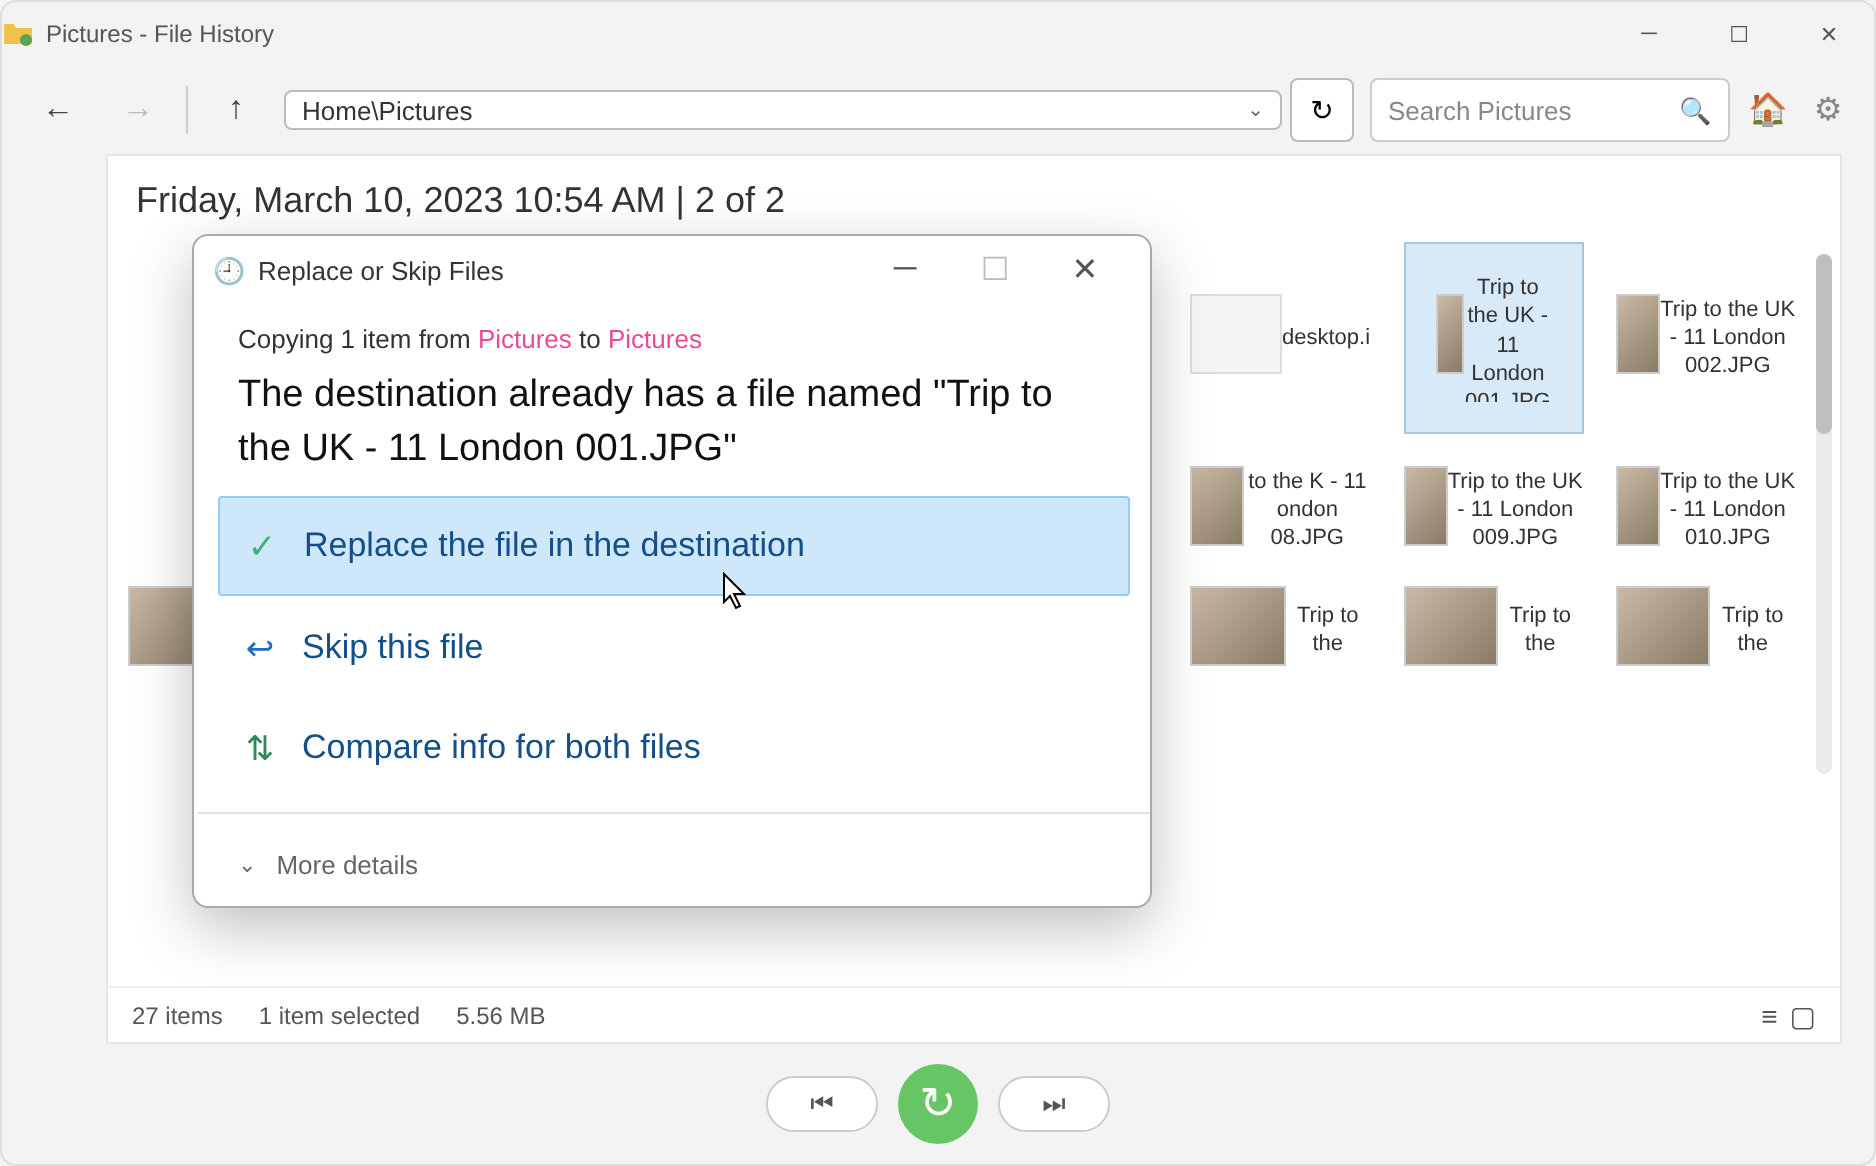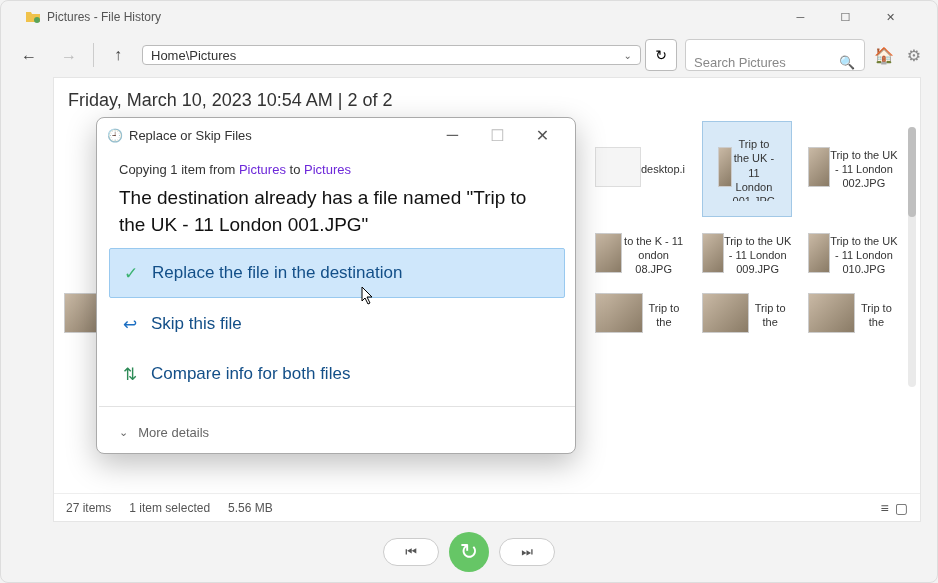--- a/index.html
+++ b/index.html
@@ -2,34 +2,34 @@
 <html><head>
 <meta charset="utf-8">
 <style>
 * { box-sizing: border-box; margin: 0; padding: 0; font-family: "Segoe UI", sans-serif; }
 body { width: 938px; height: 583px; background: #f3f3f3; overflow: hidden; position: relative; }
 
 
 .window { position: absolute; inset: 0; background: #f3f3f3; border: 1px solid #ddd; border-radius: 8px; }
 
 
-.titlebar { height: 32px; display: flex; align-items: center; padding: 0 24px; }
+.titlebar { height: 32px; display: flex; align-items: center; padding: 0 0; }
 .titlebar .folder-icon { width: 16px; height: 16px; margin-right: 6px; display: inline-block; }
 .titlebar .title { font-size: 12px; color: #555; flex: 1; }
 .tb-btn { width: 45px; height: 30px; display: flex; align-items: center; justify-content: center; color: #555; font-size: 11px; }
 
 
 .navrow { height: 44px; display: flex; align-items: center; padding: 0 12px; gap: 8px; }
 .nav-btn { width: 32px; height: 32px; display: flex; align-items: center; justify-content: center; font-size: 16px; color: #444; border-radius: 4px; }
 .nav-btn.disabled { color: #bbb; }
 .nav-sep { height: 24px; width: 1px; background: #ccc; }
 .breadcrumb { flex: 1; height: 20px; border: 1px solid #bbb; border-radius: 4px; background: #fff; display: flex; align-items: center; padding: 0 8px; font-size: 13px; color: #333; overflow: hidden; }
 .breadcrumb .chev { margin-left: auto; font-size: 10px; color: #666; }
 .refresh-btn { width: 32px; height: 32px; border: 1px solid #bbb; border-radius: 4px; background: #fff; display: flex; align-items: center; justify-content: center; font-size: 14px; margin-left: -4px; }
-.search { width: 180px; height: 32px; border: 1px solid #ccc; border-radius: 4px; background: #fff; display: flex; align-items: flex-end; padding: 0 8px; font-size: 13px; color: #888; }
+.search { width: 180px; height: 32px; border: 1px solid #ccc; border-radius: 4px; background: #fff; display: flex; align-items: center; padding: 0 8px; font-size: 13px; color: #888; }
 .search .mag { margin-left: auto; font-size: 13px; color: #666; }
 .top-icon { width: 22px; height: 22px; display: flex; align-items: center; justify-content: center; color: #888; }
 
 
 .content-wrap { position: absolute; top: 76px; left: 0; right: 0; bottom: 60px; display: flex; }
 .side-rail { width: 36px; }
 .main-panel { flex: 1; margin: 0 16px; background: #fff; border: 1px solid #e5e5e5; position: relative; display: flex; flex-direction: column; }
 .history-header { font-size: 18px; color: #333; padding: 12px 14px 6px 14px; }
 .grid-area { flex: 1; overflow: hidden; position: relative; }
 .file-grid { display: grid; grid-template-columns: repeat(8, 1fr); gap: 0 4px; padding: 8px 10px; }
@@ -54,21 +54,21 @@
 
 
 .dialog { position: absolute; left: 95px; top: 116px; width: 480px; background: #fff; border: 1px solid #aaa; border-radius: 8px; box-shadow: 0 10px 30px rgba(0,0,0,0.25); overflow: hidden; }
 .dlg-title { height: 34px; display: flex; align-items: center; padding: 0 10px; font-size: 13px; color: #333; }
 .dlg-title .dlg-icon { width: 16px; height: 16px; margin-right: 6px; color: #888; display: inline-flex; align-items: center; justify-content: center; }
 .dlg-title .dlg-text { flex: 1; }
 .dlg-twin { display: flex; gap: 0; }
 .dlg-wbtn { width: 45px; height: 30px; display: flex; align-items: center; justify-content: center; color: #555; font-size: 16px; }
 .dlg-body { padding: 10px 20px 4px 22px; }
 .dlg-copying { font-size: 13px; color: #333; margin-bottom: 8px; }
-.dlg-copying .lnk { color: #6d28d9; }
+.dlg-copying .lnk { color: #ec4899; }
 .dlg-msg { font-size: 19px; color: #111; line-height: 1.4; margin-bottom: 10px; }
 .dlg-option { display: flex; align-items: center; gap: 12px; padding: 14px 12px; margin: 2px -10px; font-size: 17px; color: #134f88; border-radius: 2px; cursor: pointer; }
 .dlg-option.sel { background: #cfe7fb; border: 1px solid #99c9ef; }
 .dlg-option .opt-icon { width: 18px; height: 18px; display: flex; align-items: center; justify-content: center; font-size: 17px; }
 .oi-green { color: #3cb371; }
 .oi-blue { color: #1b6ec2; }
 .dlg-divider { height: 1px; background: #e2e2e2; margin: 8px -20px 0; }
 .dlg-more { height: 42px; display: flex; align-items: center; gap: 10px; padding-left: 22px; font-size: 13px; color: #666; cursor: pointer; }
 .dlg-more .chev { font-size: 11px; }
 

